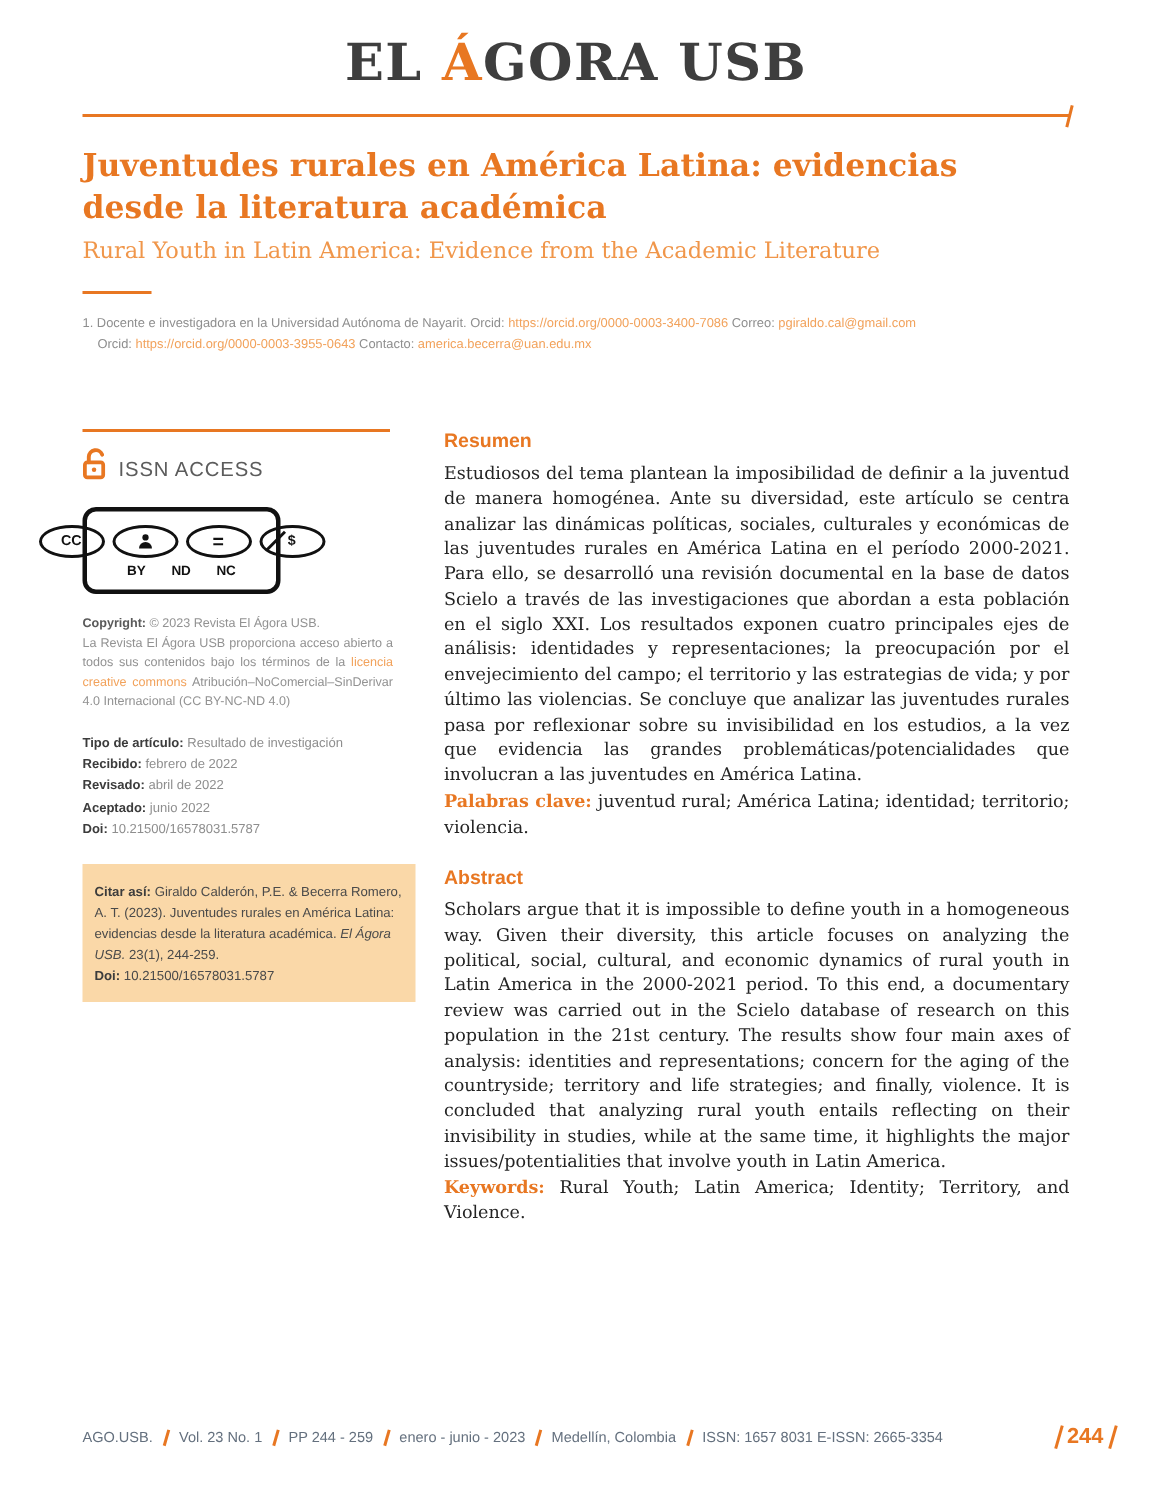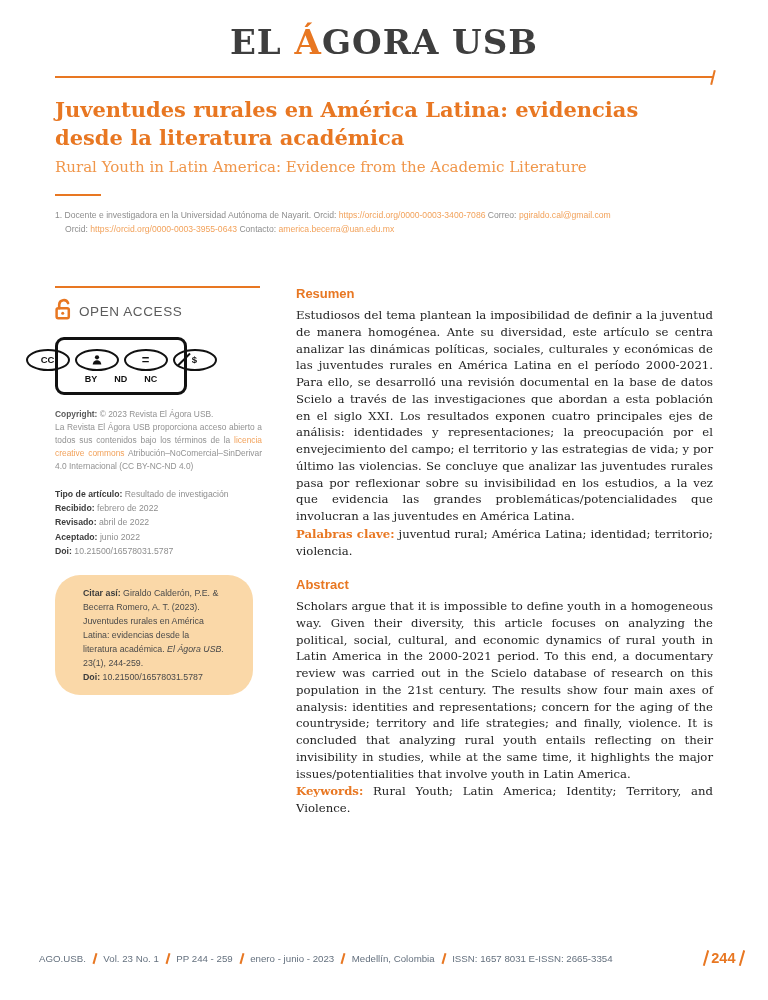--- a/index.html
+++ b/index.html
@@ -69,37 +69,37 @@
   .copyright {
     margin-top:13px; width:207px; font-size:8.4px; color:#929292;
     line-height:1.55; text-align:justify;
   }
   .copyright .cr-label { font-weight:bold; color:#5a5a5a; }
   
   .meta { margin-top:14px; font-size:8.7px; color:#8e8e8e; line-height:1.62; }
   .meta .m-label { font-weight:bold; color:#3c3c3c; }
   
   .cite-box {
-    margin-top:17px; width:198px; background:#FAD8A8; padding:11px 28px;
-    font-size:8.8px; line-height:1.6; color:#4a4a4a;border-radius:25px;
+    margin-top:17px; width:222px; background:#FAD8A8; padding:11px 8px;
+    font-size:8.8px; line-height:1.6; color:#4a4a4a;
   }
   .cite-box .c-label { font-weight:bold; color:#3c3c3c; }
   .cite-box .c-italic { font-style:italic; }
   
   .section-heading { font-size:13px; font-weight:bold; color:#E87722; margin-bottom:6px; }
   .body-text {
     font-family:"DejaVu Serif", serif; font-size:11.7px; line-height:1.43;
     color:#242424; text-align:justify;
   }
   .kw-line { margin-top:1px; }
   .kw-label { color:#E87722; font-weight:bold; }
   .abstract-block { margin-top:18px; }
   
   .page-footer {
-    position:absolute; left:39px; right:26px; bottom:34px;
+    position:absolute; left:55px; right:26px; bottom:34px;
     display:flex; align-items:center; font-size:9.7px; color:#64707e;
   }
   .f-sep { width:1.5px; height:11px; background:#E87722; transform:rotate(16deg); margin:0 8px; flex:0 0 auto; }
   .page-num-wrap { margin-left:auto; display:flex; align-items:center; gap:5px; }
   .pg-slash { width:1.5px; height:16px; background:#E87722; transform:rotate(16deg); }
   .pg-num { color:#E87722; font-weight:bold; font-size:14.5px; }
 </style>
 </head>
 <body>
 
@@ -138,21 +138,21 @@
       <div class="left-rule"></div>
 
       <div class="oa-row">
         <span>
           <svg width="17" height="23" viewBox="0 0 17 23" aria-hidden="true">
             <path d="M4.2 10.2 V6.6 a4.6 4.6 0 0 1 8.9 -1.5" fill="none" stroke="#E87722" stroke-width="2.6" stroke-linecap="round"></path>
             <rect x="1.6" y="10.2" width="12.2" height="10" rx="1.6" fill="none" stroke="#E87722" stroke-width="2.5"></rect>
             <circle cx="7.7" cy="15.2" r="1.5" fill="#E87722"></circle>
           </svg>
         </span>
-        <span class="oa-label">OPEN ACCESS</span>
+        <span class="oa-label">ISSN ACCESS</span>
       </div>
 
       <div class="cc-badge">
         <div class="cc-icons">
           <div class="cc-circle">CC</div>
           <div class="cc-circle">
             <svg width="12" height="12" viewBox="0 0 12 12" aria-hidden="true">
               <circle cx="6" cy="3.3" r="2.1" fill="#111"></circle>
               <path d="M1.7 10.6 a4.3 4.3 0 0 1 8.6 0 z" fill="#111"></path>
             </svg>

